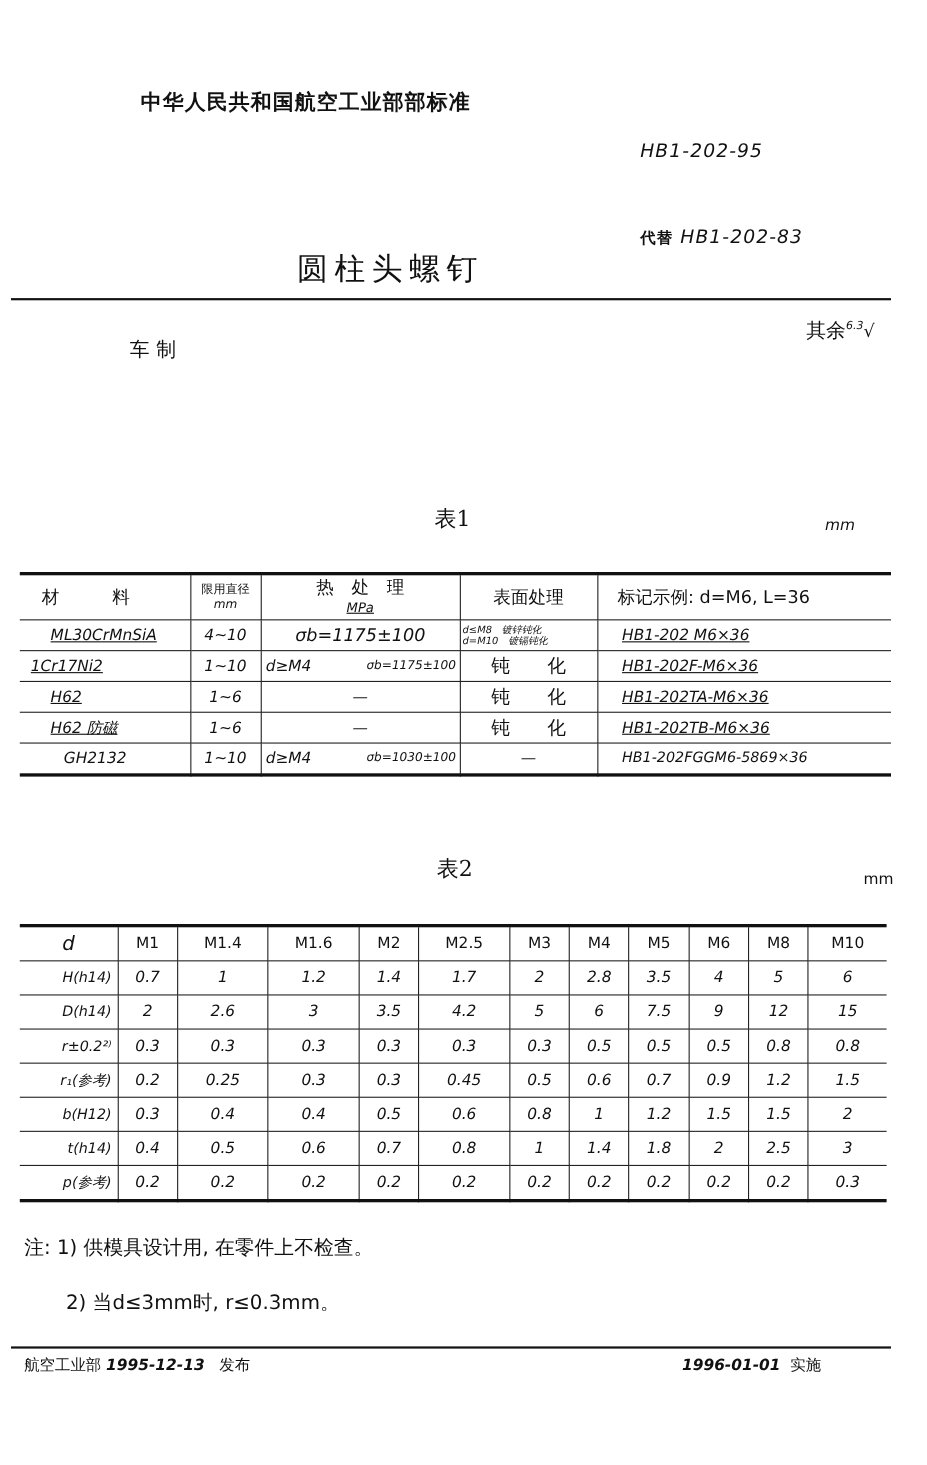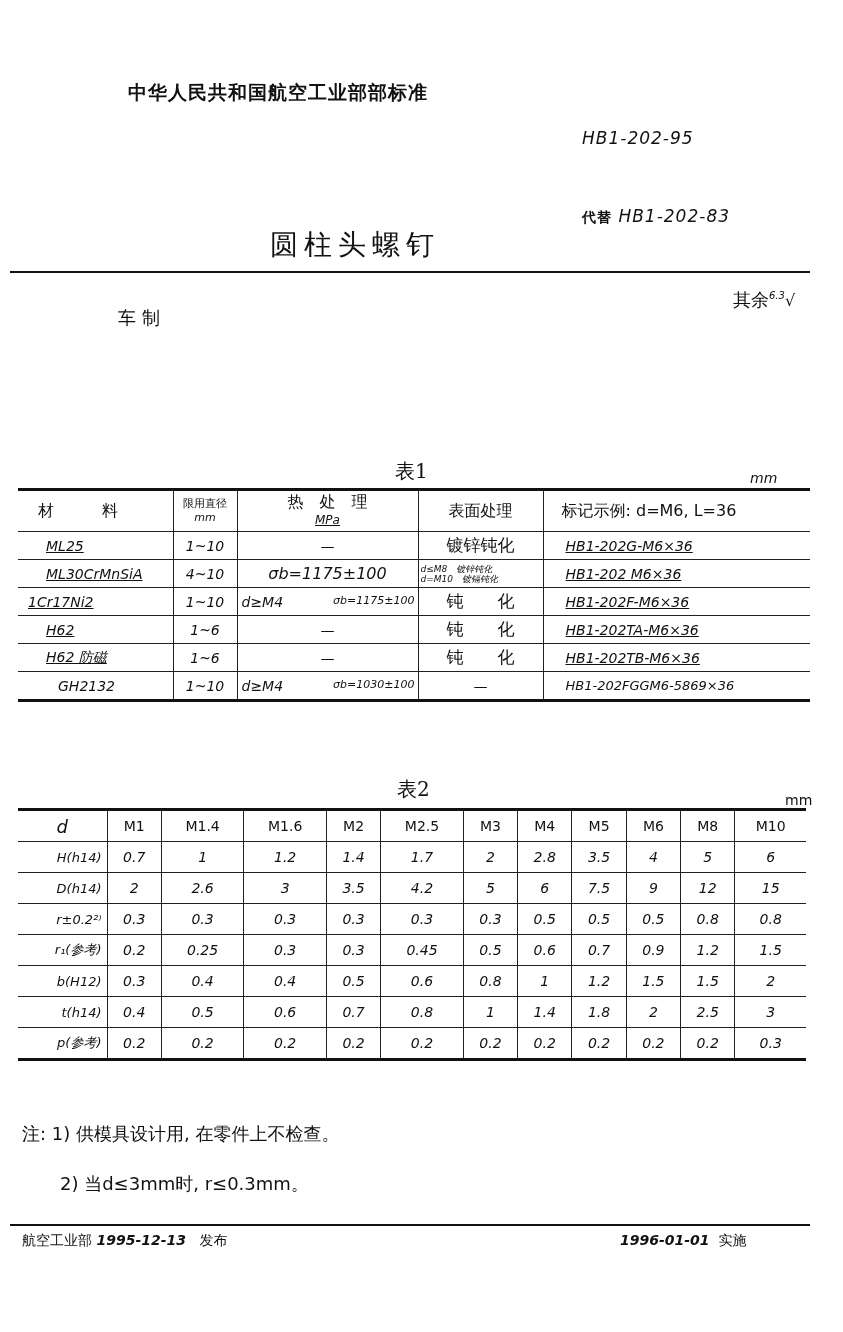--- a/index.html
+++ b/index.html
@@ -9,21 +9,21 @@
   .org { left:128px; top:80px; font-size:19px; font-weight:bold; letter-spacing:1px; }
   .std { left:582px; top:128px; font-size:17px; font-style:italic; letter-spacing:1px; }
   .rep { left:582px; top:206px; font-size:17px; font-style:italic; letter-spacing:1px; }
   .rep b { font-style:normal; font-size:14px; font-weight:bold; }
   .title { left:270px; top:226px; font-size:28px; font-family:"DejaVu Serif", serif; letter-spacing:6px; }
   .rule-thick { left:10px; width:800px; height:2px; background:#111; }
   .note-make { left:118px; top:306px; font-size:18px; letter-spacing:6px; }
   .note-rest { left:733px; top:288px; font-size:18px; }
   .tcap { font-size:20px; font-family:"DejaVu Serif", serif; }
   .unit { font-size:14px; font-style:italic; }
-  table { border-collapse:collapse; position:absolute; }
+  table { border-collapse:collapse; position:absolute;margin-top:32px; }
   td { border:1px solid #222; padding:0; text-align:center; font-style:italic; font-size:14px; white-space:nowrap; }
   .t1 td { height:27px; }
   .t1 tr.head td { height:40px; font-style:normal; font-size:16px; }
   .t1 td.left { text-align:left; padding-left:28px; text-decoration:underline; }
   .t1 td.mark { text-align:left; padding-left:22px; text-decoration:underline; font-size:14px; }
   .t2 td { height:30px; font-size:14px; }
   .t2 td.rh { text-align:right; padding-right:5px; font-size:13px; }
   .t1 { border-top:3px solid #111; border-bottom:3px solid #111; }
   .t2 { border-top:3px solid #111; border-bottom:3px solid #111; }
   .t1 td:first-child, .t2 td:first-child { border-left:none; }
@@ -120,27 +120,20 @@
     </colgroup>
   <tbody>
       <tr class="head">
     <td style="text-align:left;padding-left:20px">材　　　料</td>
     <td style="font-size:11px;line-height:14px"><span>限用直径</span><br><i>mm</i></td>
     <td style="line-height:17px"><span>热　处　理</span><br><i style="font-size:12px;text-decoration:underline">MPa</i></td>
     <td>表面处理</td>
     <td style="text-align:left;padding-left:18px">标记示例: d=M6, L=36</td>
   </tr>
   <tr>
-    <td class="left">ML25</td>
-    <td>1~10</td>
-    <td>—</td>
-    <td style="font-style:normal;font-size:17px">镀锌钝化</td>
-    <td class="mark">HB1-202G-M6×36</td>
-  </tr>
-  <tr>
     <td class="left">ML30CrMnSiA</td>
     <td>4~10</td>
     <td style="font-size:16px">σb=1175±100</td>
     <td style="text-align:left;padding-left:2px"><span class="small" style="font-size:9px"><span>d≤M8　镀锌钝化</span><br><span>d=M10　镀镉钝化</span></span></td>
     <td class="mark">HB1-202 M6×36</td>
   </tr>
   <tr>
     <td class="left" style="padding-left:10px">1Cr17Ni2</td>
     <td>1~10</td>
     <td style="text-align:left;padding-left:4px"><span>d≥M4</span><span style="float:right;font-size:11px;padding-right:3px">σb=1175±100</span></td>

